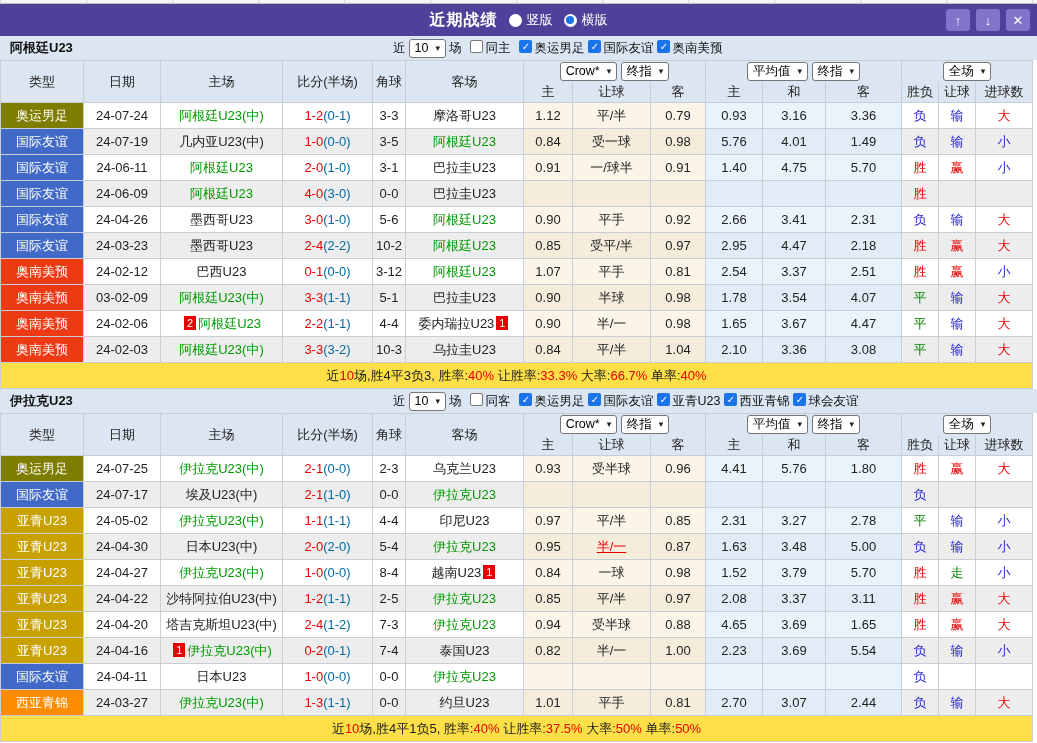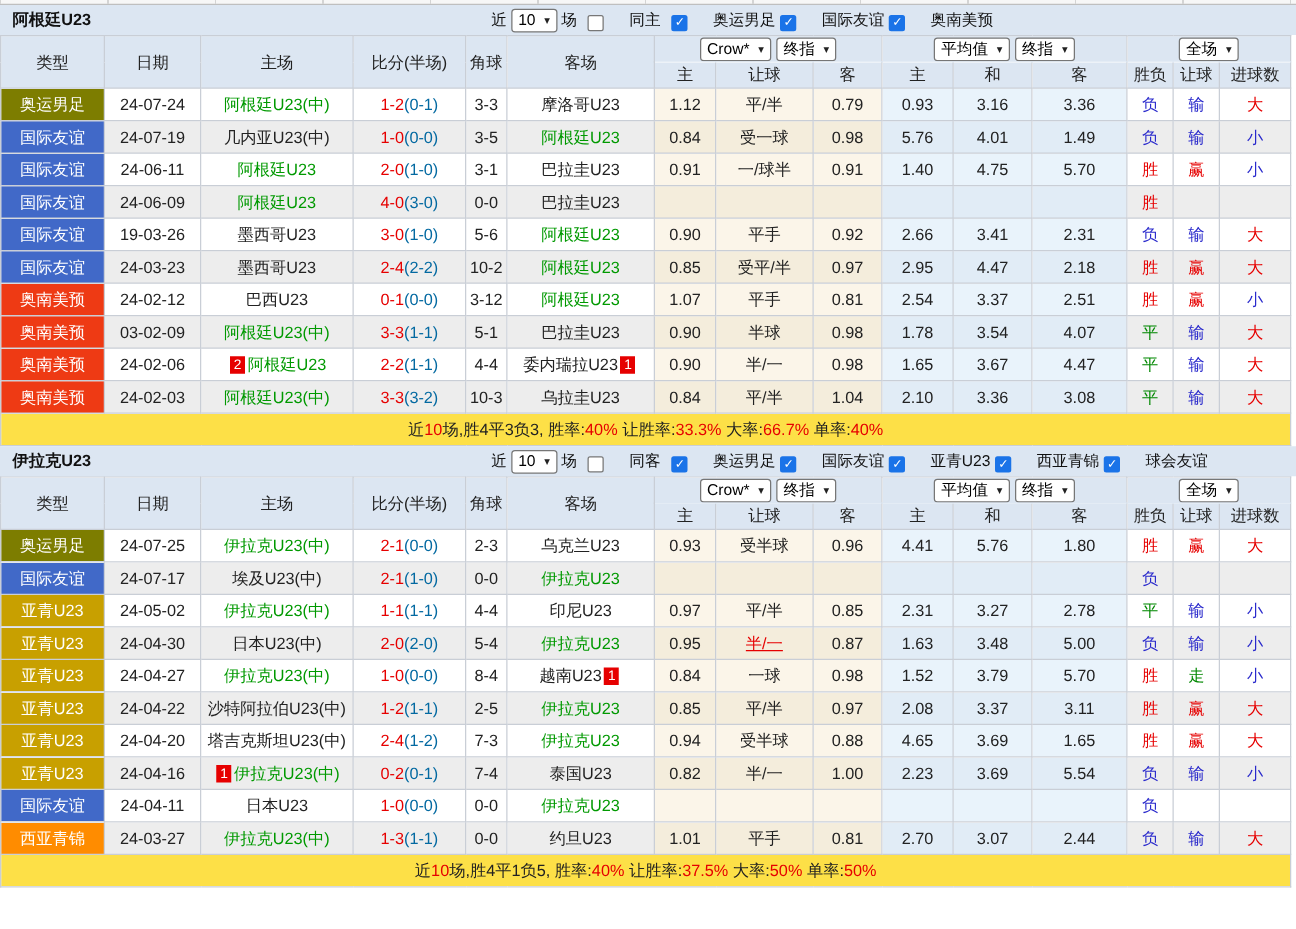--- a/index.html
+++ b/index.html
@@ -37,21 +37,21 @@
   
   .filterbar{ position:relative; height:24px; background:#dce6f2; }
   .team-name{ position:absolute; left:10px; top:0; line-height:24px; font-size:13px; font-weight:bold; color:#111; }
   .filter-cluster{
     position:absolute; left:393px; top:0; height:24px;
     display:flex; align-items:center; gap:3px; font-size:12.5px; color:#111; white-space:nowrap;
   }
   .cb{ width:13px; height:13px; border-radius:2px; display:inline-grid; place-items:center; margin:0 1px; }
   .cb.off{ background:#fff; border:1px solid #777; }
   .cb.on{ background:#1a73e8; color:#fff; font-size:10px; font-weight:bold; line-height:13px; }
-  .cb-group{ display:flex; align-items:flex-end; gap:19px; cursor:pointer; }
+  .cb-group{ display:flex; align-items:flex-start; gap:1px; cursor:pointer; }
   .gap-r{ margin-right:5px; }
 
   
   .selectbox{
     display:inline-flex; align-items:center; gap:7px; background:#fff;
     border:1px solid #767676; border-radius:3px; padding:1px 5px; font-size:12.5px;
     color:#000; cursor:pointer; line-height:15px;
   }
   .sel-arrow{ font-size:9px; color:#222; }
 
@@ -77,20 +77,38 @@
   .line-red{ color:#e60000; text-decoration:underline; }
   td.summary-cell{ height:25px; background:#fde047; font-size:13px; color:#222; }
   td.summary-cell .red{ color:#e60000; }
 </style>
 </head>
 <body>
 
 <div class="page">
   <div class="top-sliver"></div>
 
+  <div class="titlebar">
+    <div class="title-group">
+      <span class="panel-title">近期战绩</span>
+      <span class="radio-item">
+        <span class="radio"></span>
+        <span>竖版</span>
+      </span>
+      <span class="radio-item">
+        <span class="radio on"></span>
+        <span>横版</span>
+      </span>
+    </div>
+    <div class="win-buttons">
+      <div class="win-btn">↑</div>
+      <div class="win-btn">↓</div>
+      <div class="win-btn">✕</div>
+    </div>
+  </div>
 
   <div id="sections">
       <div class="filterbar">
         <span class="team-name">阿根廷U23</span>
         <div class="filter-cluster">
           <span>近</span>
           <span class="selectbox">
             <span class="sel-label">10</span>
             <span class="sel-arrow">▾</span>
           </span>
@@ -234,21 +252,21 @@
             <td class="crow"></td>
             <td class="avg"></td>
             <td class="avg"></td>
             <td class="avg"></td>
             <td class="res-cell"><span class="c-red">胜</span></td>
             <td class="res-cell"></td>
             <td class="res-cell"></td>
           </tr>
           <tr>
             <td class="type-cell" style="background: rgb(65, 105, 200);">国际友谊</td>
-            <td class="date-cell">19-03-26</td>
+            <td class="date-cell">24-04-26</td>
             <td class="team-cell"><span>墨西哥U23</span></td>
             <td class="score-cell"><span class="ft">3-0</span><span class="ht">(1-0)</span></td>
             <td class="corners-cell">5-6</td>
             <td class="team-cell"><span class="green-team">阿根廷U23</span></td>
             <td class="crow">0.90</td>
             <td class="crow"><span>平手</span></td>
             <td class="crow">0.92</td>
             <td class="avg">2.66</td>
             <td class="avg">3.41</td>
             <td class="avg">2.31</td>

